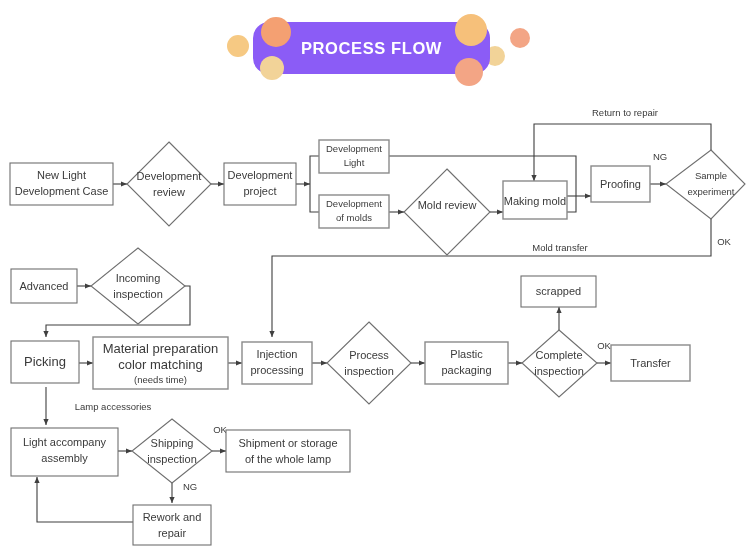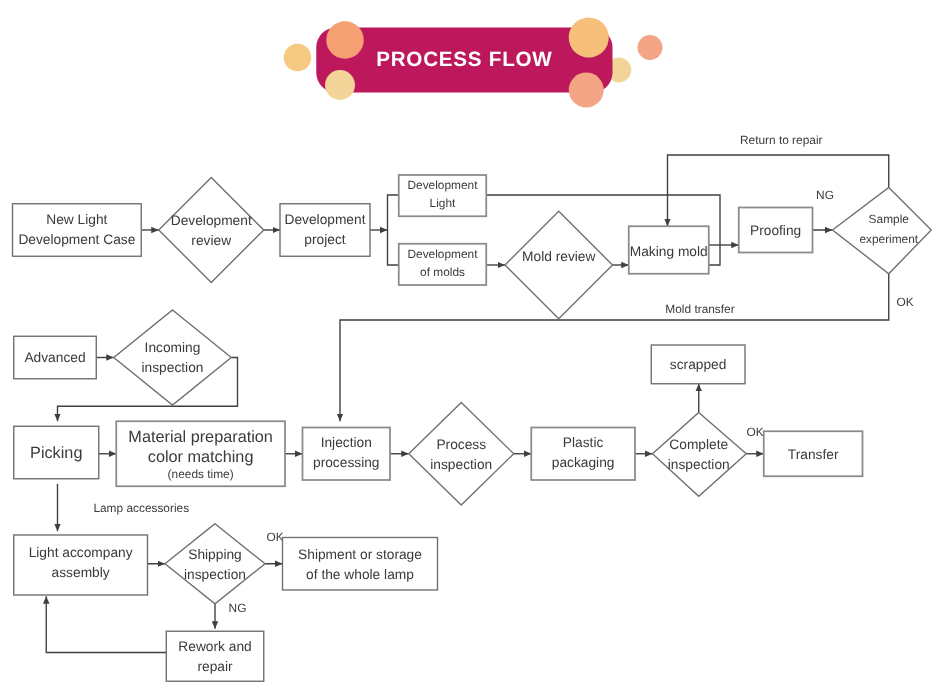--- a/index.html
+++ b/index.html
@@ -10,21 +10,21 @@
     overflow:hidden;
     position:relative;
   }
   #root{position:relative;width:750px;height:554px;}
 
   
   .banner{
     position:absolute;
     left:253px; top:22px;
     width:237px; height:52px;
-    background:#be185d;
+    background:#8b5cf6;
     border-radius:16px;
     z-index:3;
     display:flex;align-items:center;justify-content:center;
   }
   .banner-title{
     color:#ffffff;
     font-size:16.5px;
     font-weight:bold;
     letter-spacing:0.6px;
     user-select:none;

